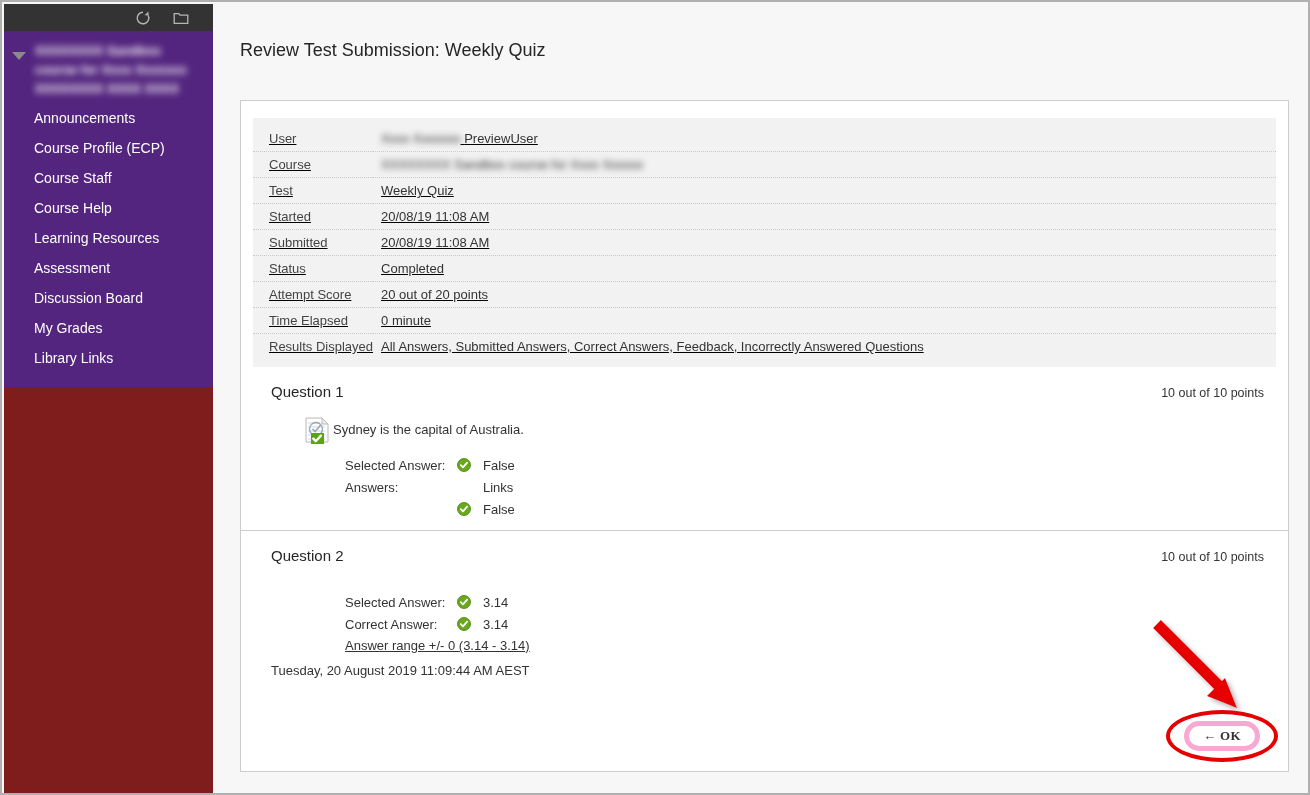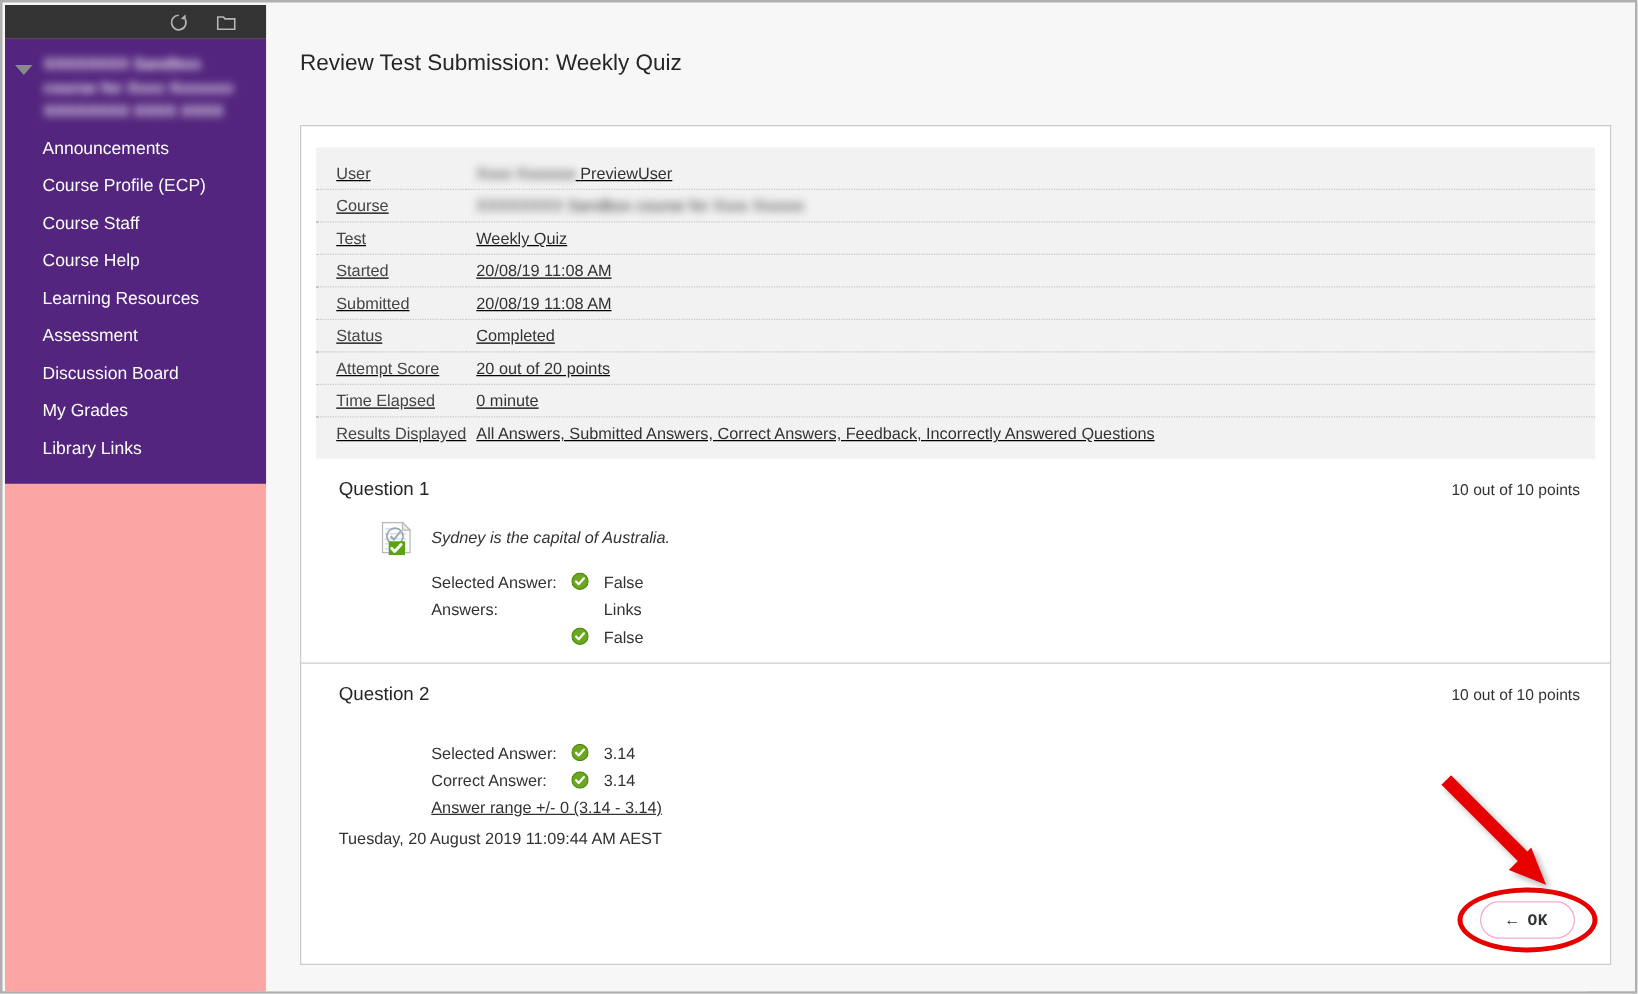--- a/index.html
+++ b/index.html
@@ -15,21 +15,21 @@
     width:1310px; height:795px;
     background:#f7f7f7;
     border:2px solid #b0b0b0;
     overflow:hidden;
   }
 
   
   #sidebar {
     position:absolute; left:2px; top:2px;
     width:209px; height:791px;
-    background:#fca5a5;
+    background:#7f1d1d;
   }
   #sidebar-toolbar {
     height:27px; background:#333333;
     display:flex; align-items:center; justify-content:flex-end;
     padding-right:24px; gap:22px;
   }
   .tool-ico { width:16px; height:16px; display:block; opacity:.85; }
   #sidebar-purple {
     background:#53257e;
     padding-bottom:14px;
@@ -118,21 +118,21 @@
   }
 
   
   .question-block { padding:16px 16px 10px 16px; position:relative; }
   .q-head {
     display:flex; align-items:baseline; justify-content:space-between;
   }
   .q-title { font-size:15px; font-weight:normal; color:#262626; padding-left:14px; }
   .q-points { font-size:12.5px; color:#333333; padding-right:8px; }
   .q-body { padding:18px 0 0 46px; }
-  .q-text-row { display:flex; align-items:flex-start; gap:12px;font-style:italic; }
+  .q-text-row { display:flex; align-items:flex-start; gap:0; }
   .q-icon { flex:none; width:30px; height:30px; position:relative; margin-top:-3px; }
   .q-stem { font-size:13px; color:#333333; padding-top:4px; }
 
   .answers { padding:9px 0 0 42px; }
   .ans-row { display:flex; align-items:center; height:22px; font-size:13px; color:#333333; }
   .ans-label { width:112px; flex:none; }
   .ans-mark { width:26px; flex:none; display:flex; align-items:center; }
   .ans-text { }
   .range-row { padding-left:0; font-size:13px; color:#333333; height:22px; line-height:22px;text-decoration:underline; }
 
@@ -148,26 +148,26 @@
   }
 
   
   #ok-wrap {
     position:absolute;
     right:28px; bottom:20px;
     width:76px; height:30px;
   }
   #ok-button {
     width:76px; height:30px;
-    border:1px solid #f9a8d4;
+    border:5px solid #f9a8d4;
     border-radius:15px;
     background:#ffffff;
     color:#333333;
     font-size:13px; font-weight:bold;
-    font-family:Liberation Mono, monospace;
+    font-family:Liberation Serif, serif;
     cursor:pointer;
     padding:0;
     letter-spacing:.3px;
   }
   #ok-ellipse {
     position:absolute;
     left:-18px; top:-11px;
     width:112px; height:52px;
     border:4px solid #e60000;
     border-radius:50%;

